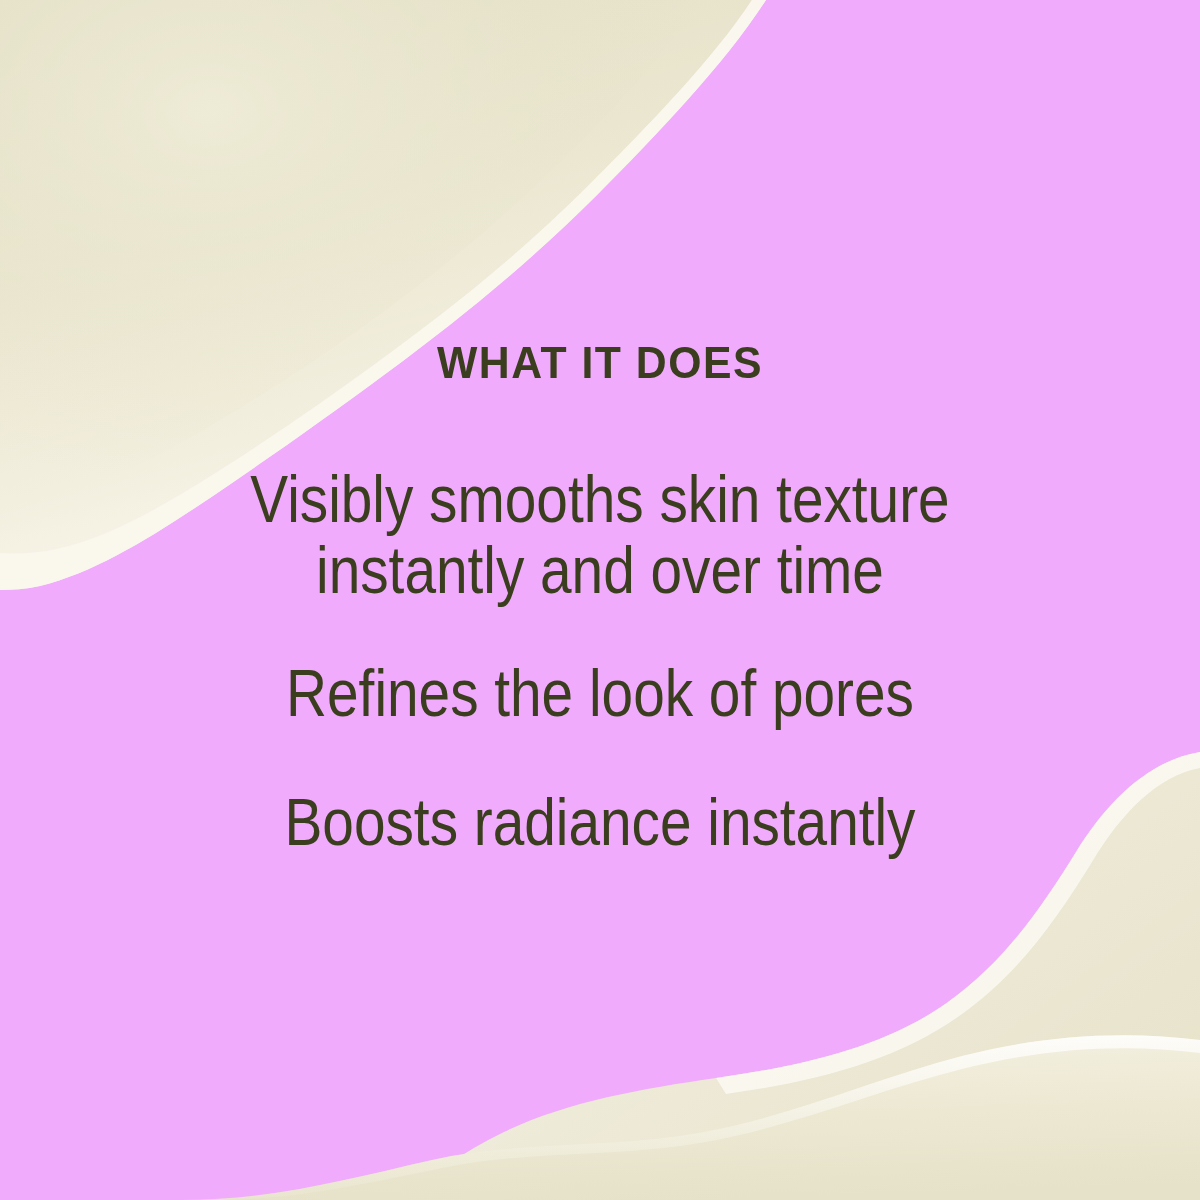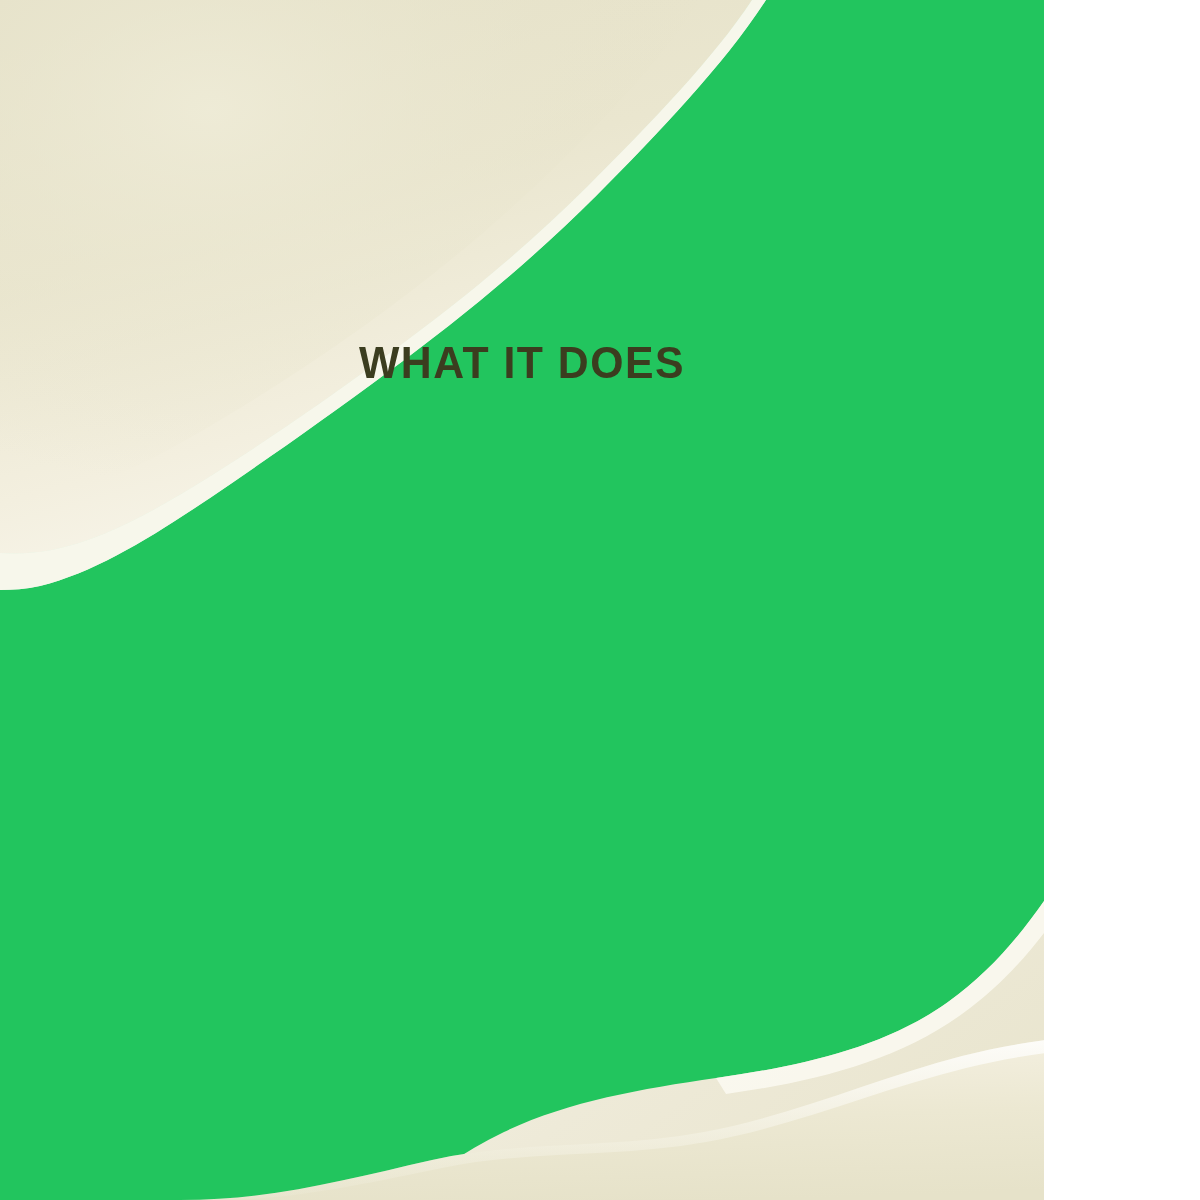--- a/index.html
+++ b/index.html
@@ -2,23 +2,23 @@
 <html><head>
 <meta charset="utf-8">
 <style>
   html, body {
     margin: 0;
     padding: 0;
     background: #ffffff;
   }
   #canvas {
     position: relative;
-    width: 1044px;
+    width: 1200px;
     height: 1200px;
-    background: #22c55e;
+    background: #f0abfc;
     overflow: hidden;
     font-family: "Liberation Sans", sans-serif;
   }
   #blobs {
     position: absolute;
     inset: 0;
     width: 1200px;
     height: 1200px;
     display: block;
   }
@@ -167,15 +167,21 @@
                C528,264 458,320 388,372
                C326,418 266,460 210,498
                C150,538 96,572 40,586
                C26,589 12,590 0,590 Z" fill="#f9f7ec" opacity="0.9"></path>
     </g>
   </svg>
 
   <div id="content">
     <div class="eyebrow">WHAT IT DOES</div>
 
+    <div class="benefits">
+      <div class="benefit b0">Visibly smooths skin texture
+instantly and over time</div>
+      <div class="benefit b1">Refines the look of pores</div>
+      <div class="benefit b2">Boosts radiance instantly</div>
+    </div>
   </div>
 
 </div>
 
 </body></html>

